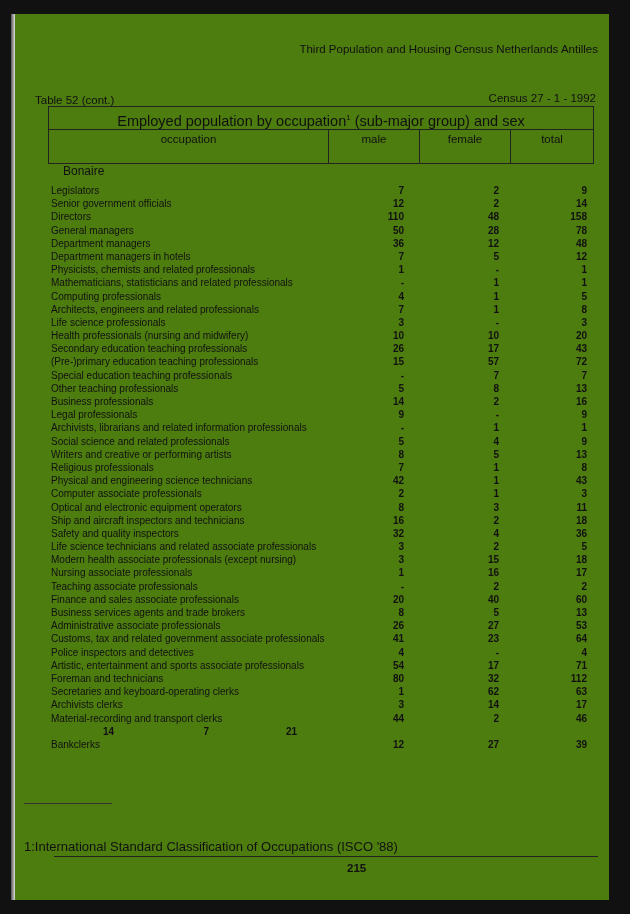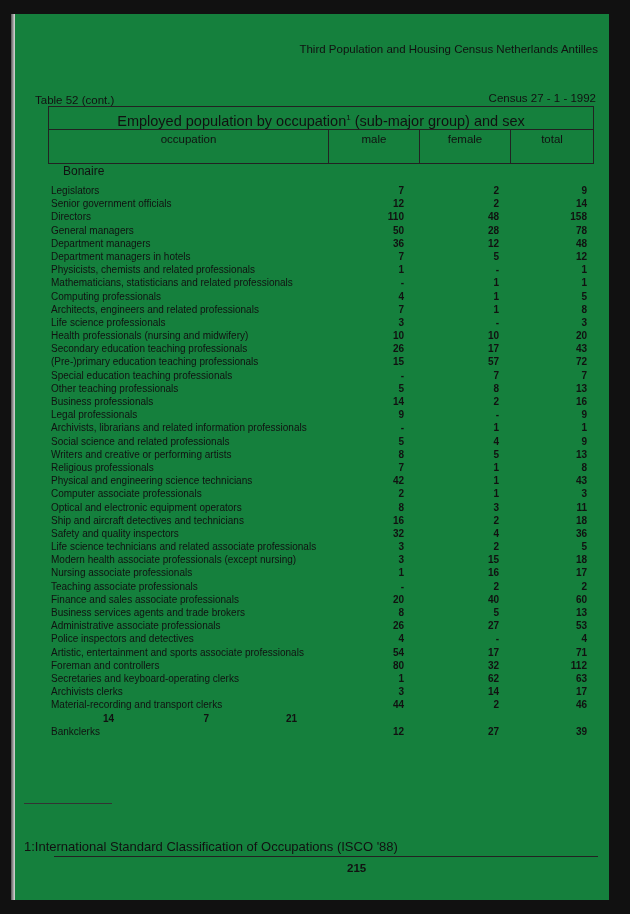--- a/index.html
+++ b/index.html
@@ -2,21 +2,21 @@
 <html><head>
   <meta charset="utf-8">
   <style>
     html, body { margin: 0; padding: 0; }
     body {
       width: 630px; height: 914px; background: #111; position: relative; overflow: hidden;
       font-family: "Liberation Sans", sans-serif; color: #111;
     }
     .page {
       position: absolute; left: 11px; top: 14px; width: 598px; height: 886px;
-      background: #15803d;
+      background: #4d7c0f;
     }
     .left-shadow {
       position: absolute; left: 0; top: 0; width: 4px; height: 100%;
       background: linear-gradient(to right, #555, #ddd);
     }
     .running-head {
       position: absolute; right: 11px; top: 29px; font-size: 11.5px; white-space: nowrap;
     }
     .table-label { position: absolute; left: 24px; top: 80px; font-size: 11.5px; }
     .census-date { position: absolute; right: 13px; top: 78px; font-size: 11.5px; }
@@ -216,21 +216,21 @@
         <div class="f">1</div>
         <div class="t">3</div>
       </div>
       <div class="row">
         <div class="lbl">Optical and electronic equipment operators</div>
         <div class="m">8</div>
         <div class="f">3</div>
         <div class="t">11</div>
       </div>
       <div class="row">
-        <div class="lbl">Ship and aircraft detectives and technicians</div>
+        <div class="lbl">Ship and aircraft inspectors and technicians</div>
         <div class="m">16</div>
         <div class="f">2</div>
         <div class="t">18</div>
       </div>
       <div class="row">
         <div class="lbl">Safety and quality inspectors</div>
         <div class="m">32</div>
         <div class="f">4</div>
         <div class="t">36</div>
       </div>
@@ -270,33 +270,39 @@
         <div class="f">5</div>
         <div class="t">13</div>
       </div>
       <div class="row">
         <div class="lbl">Administrative associate professionals</div>
         <div class="m">26</div>
         <div class="f">27</div>
         <div class="t">53</div>
       </div>
       <div class="row">
+        <div class="lbl">Customs, tax and related government associate professionals</div>
+        <div class="m">41</div>
+        <div class="f">23</div>
+        <div class="t">64</div>
+      </div>
+      <div class="row">
         <div class="lbl">Police inspectors and detectives</div>
         <div class="m">4</div>
         <div class="f">-</div>
         <div class="t">4</div>
       </div>
       <div class="row">
         <div class="lbl">Artistic, entertainment and sports associate professionals</div>
         <div class="m">54</div>
         <div class="f">17</div>
         <div class="t">71</div>
       </div>
       <div class="row">
-        <div class="lbl">Foreman and controllers</div>
+        <div class="lbl">Foreman and technicians</div>
         <div class="m">80</div>
         <div class="f">32</div>
         <div class="t">112</div>
       </div>
       <div class="row">
         <div class="lbl">Secretaries and keyboard-operating clerks</div>
         <div class="m">1</div>
         <div class="f">62</div>
         <div class="t">63</div>
       </div>

